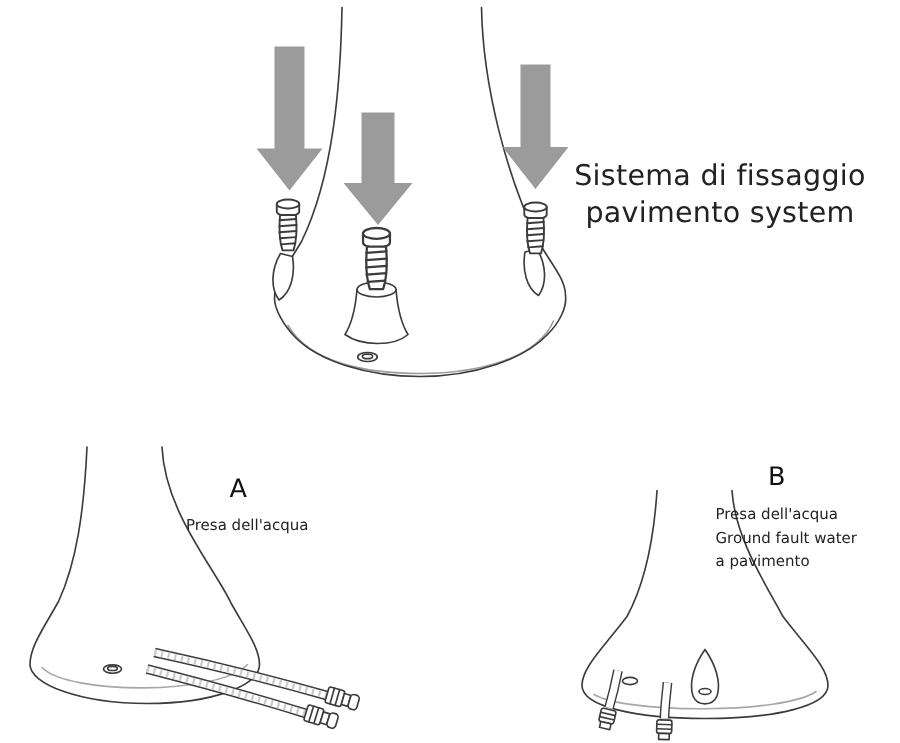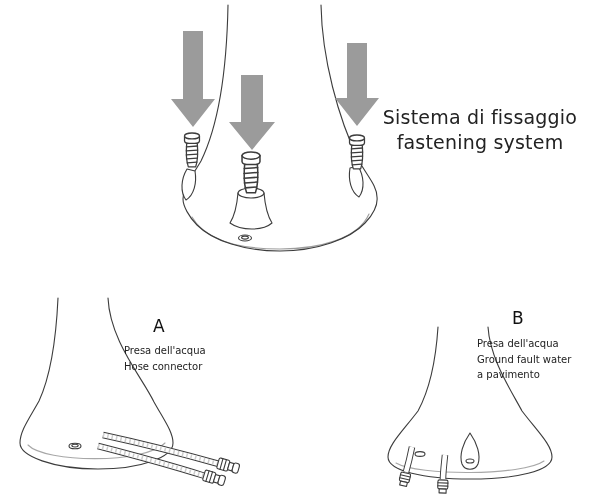--- a/index.html
+++ b/index.html
@@ -65,21 +65,21 @@
 
     <g>
       <use href="#screw" transform="translate(97,130) scale(1.15)"></use>
       <use href="#screw" transform="translate(156,149) scale(1.38)"></use>
       <use href="#screw" transform="translate(262,132) scale(1.15)"></use>
     </g>
   </svg>
 
   <div class="title">
     <div>Sistema di fissaggio</div>
-    <div>fastening system</div>
+    <div>pavimento system</div>
   </div>
 
   <svg class="fig" style="left:15px; top:293px;" width="250" height="200" viewBox="0 0 250 200">
     <g>
       <path class="ln fw" d="M43,5 C41,48 36,82 24,108 C14,126 5,138 5,150 C5,163 38,176 83,176 C127,176 158,164 158,150 C158,139 149,127 139,109 C127,84 95,48 93,5"></path>
       <path class="ln" style="opacity:.45" d="M13,152 C30,170 130,171 150,150"></path>
       <ellipse class="ln fw" cx="60" cy="153" rx="6" ry="2.8"></ellipse>
       <ellipse class="ln" cx="60" cy="152.6" rx="3.2" ry="1.4"></ellipse>
     </g>
     <g>
@@ -100,21 +100,20 @@
         <path class="ln" d="M3.6,-5.5 L3.6,5.5 M7.2,-5.5 L7.2,5.5"></path>
         <rect class="ln fw" x="11" y="-3.8" width="4.5" height="7.6"></rect>
         <rect class="ln fw" x="15.5" y="-5" width="6" height="10" rx="2.5"></rect>
       </g>
     </g>
   </svg>
 
   <div class="fig-label" style="left:153px; top:316px;">A</div>
   <div class="caption" style="left:124px; top:343px;">
     <div>Presa dell'acqua</div>
-    <div>Hose connector</div>
   </div>
 
   <svg class="fig" style="left:368px; top:315px;" width="215" height="180" viewBox="0 0 215 180">
     <g>
       <path class="ln fw" d="M70,12 C68,43 63,72 50,96 C34,117 20,130 20,142 C20,156 56,164 102,164 C148,164 184,156 184,142 C184,130 170,117 154,96 C141,72 122,43 120,12"></path>
       <path class="ln" style="opacity:.45" d="M28,148 C50,161 155,161 176,146"></path>
       <path class="ln fw" d="M102,118 C95,128 91,140 94,149 C97,156 107,156 110,149 C113,140 109,128 102,118 Z"></path>
       <ellipse class="ln" cx="102" cy="146" rx="4" ry="2"></ellipse>
       <ellipse class="ln fw" cx="52" cy="139" rx="5" ry="2.4"></ellipse>
     </g>

